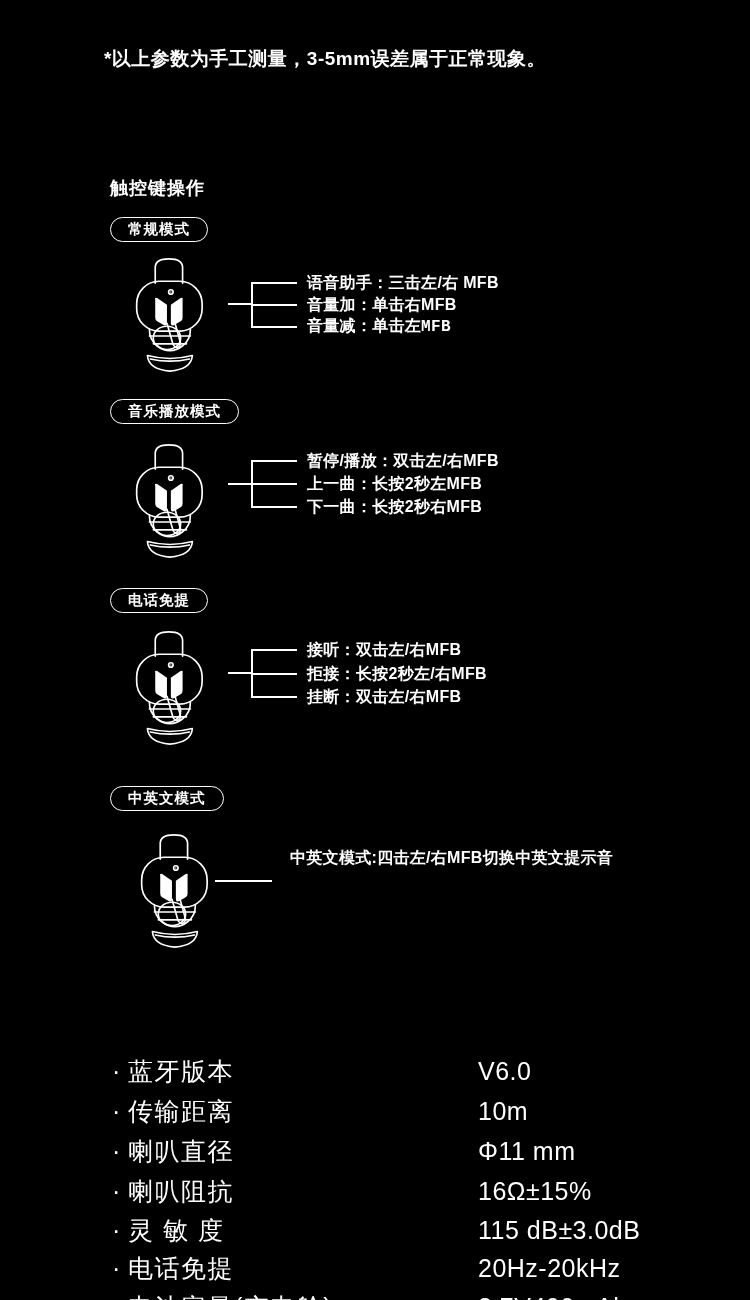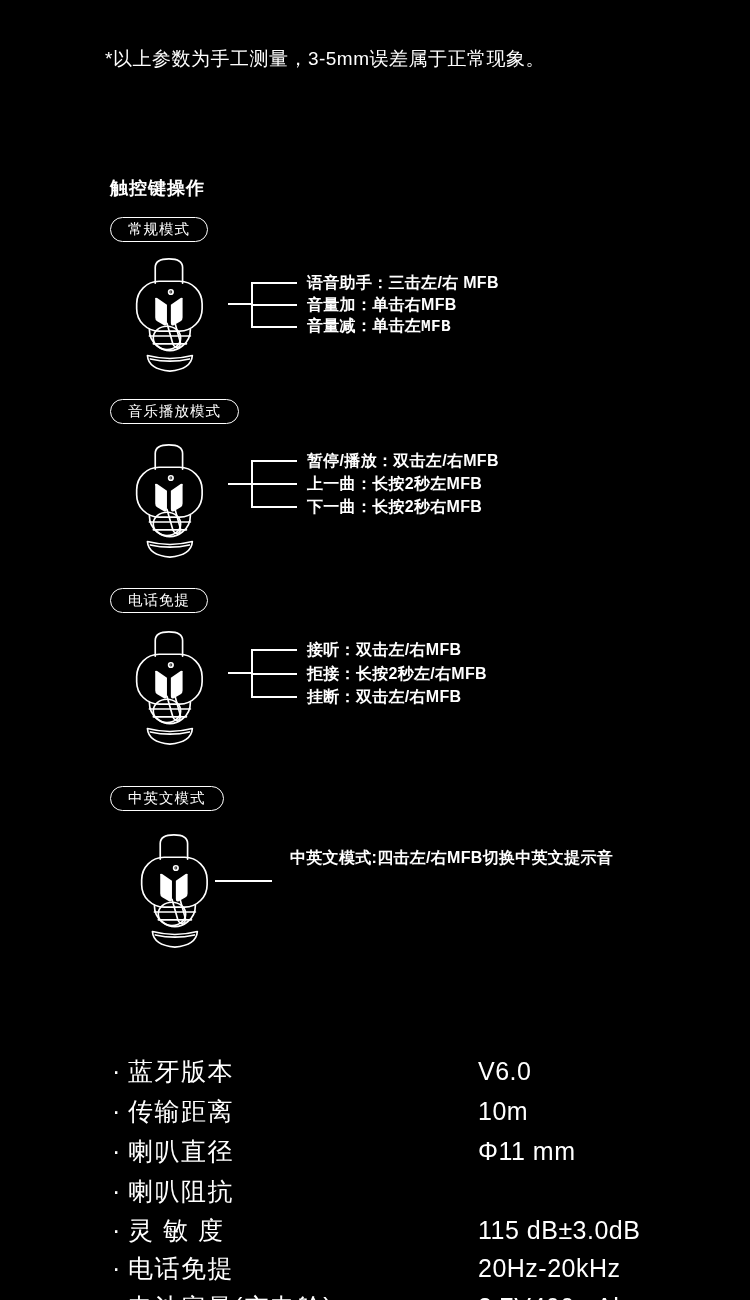--- a/index.html
+++ b/index.html
@@ -3,30 +3,30 @@
 <meta charset="utf-8">
 <style>
   html,body{margin:0;padding:0;}
   body{
     width:750px;height:1300px;position:relative;overflow:hidden;
     background:#000;color:#fff;
     font-family:"Liberation Sans","DejaVu Sans",sans-serif;
   }
   .note{
     position:absolute;left:0;top:46px;width:650px;text-align:center;
-    font-size:19px;font-weight:400;letter-spacing:0.5px;
+    font-size:19px;font-weight:700;letter-spacing:0.5px;
   }
   .section-title{
     position:absolute;left:110px;top:176px;
     font-size:18px;font-weight:700;letter-spacing:1px;
   }
   .pill{
     position:absolute;left:110px;
     border:1.5px solid #fff;border-radius:14px;
-    padding:2px 17px;font-size:14.5px;font-weight:400;line-height:19px;
+    padding:2px 17px;font-size:14.5px;font-weight:700;line-height:19px;
     letter-spacing:1px;white-space:nowrap;
   }
   .earbud{position:absolute;}
   .hline{position:absolute;height:2px;background:#fff;}
   .vline{position:absolute;width:2px;background:#fff;}
   .action{
     position:absolute;left:307px;height:24px;line-height:24px;
     font-size:16px;font-weight:700;white-space:nowrap;letter-spacing:0.3px;
   }
   .spec-row{position:absolute;left:0;width:750px;height:40px;line-height:40px;font-size:25px;}
@@ -134,20 +134,21 @@
     <span class="spec-value">10m</span>
   </div>
   <div class="spec-row" style="top:1131px;">
     <span class="spec-bullet">·</span>
     <span class="spec-label">喇叭直径</span>
     <span class="spec-value">Φ11 mm</span>
   </div>
   <div class="spec-row" style="top:1171px;">
     <span class="spec-bullet">·</span>
     <span class="spec-label">喇叭阻抗</span>
+    <span class="spec-value">16Ω±15%</span>
   </div>
   <div class="spec-row" style="top:1210px;">
     <span class="spec-bullet">·</span>
     <span class="spec-label">灵 敏 度</span>
     <span class="spec-value">115 dB±3.0dB</span>
   </div>
   <div class="spec-row" style="top:1248px;">
     <span class="spec-bullet">·</span>
     <span class="spec-label">电话免提</span>
     <span class="spec-value">20Hz-20kHz</span>

